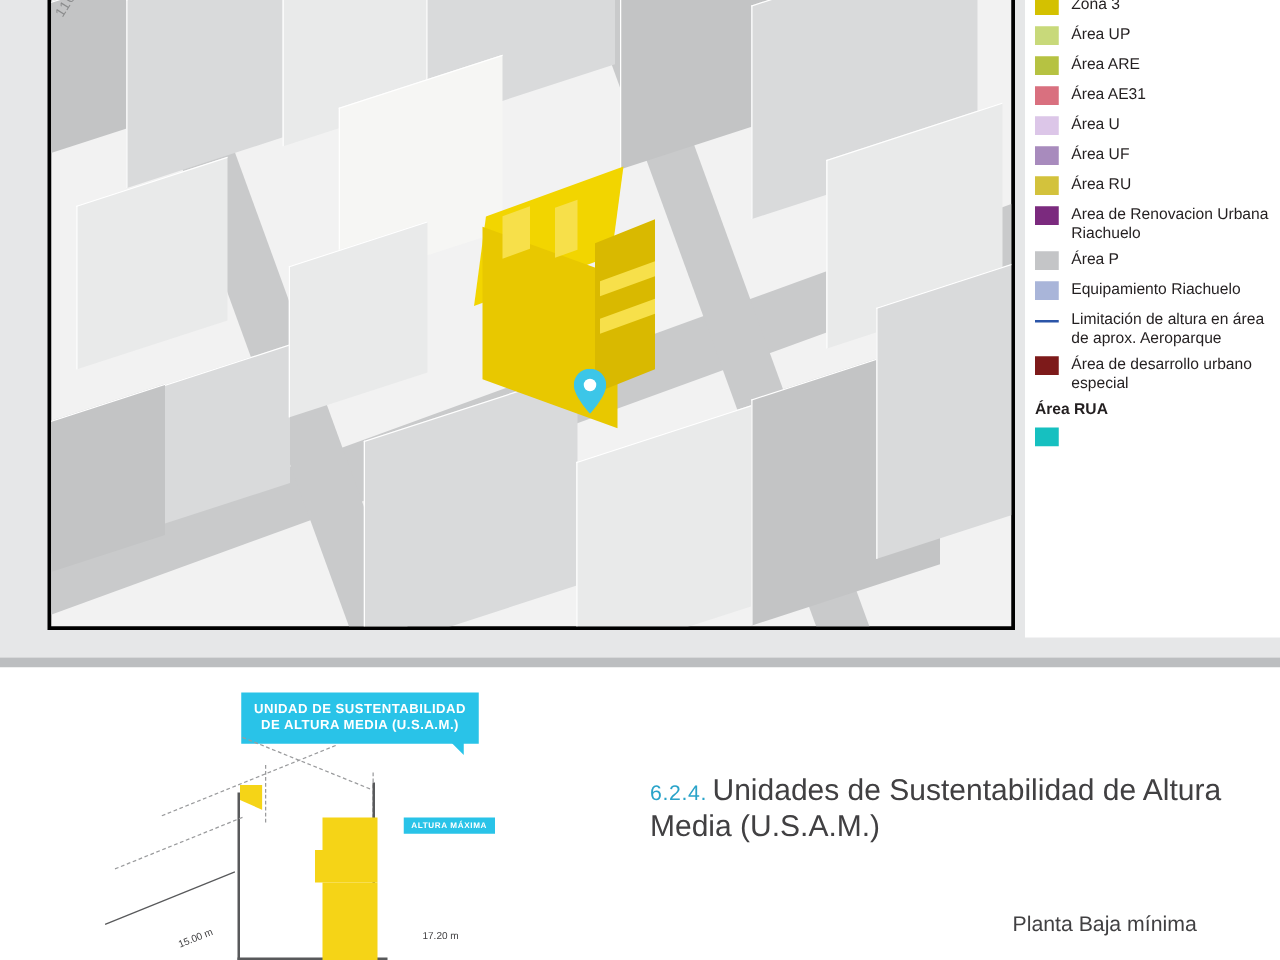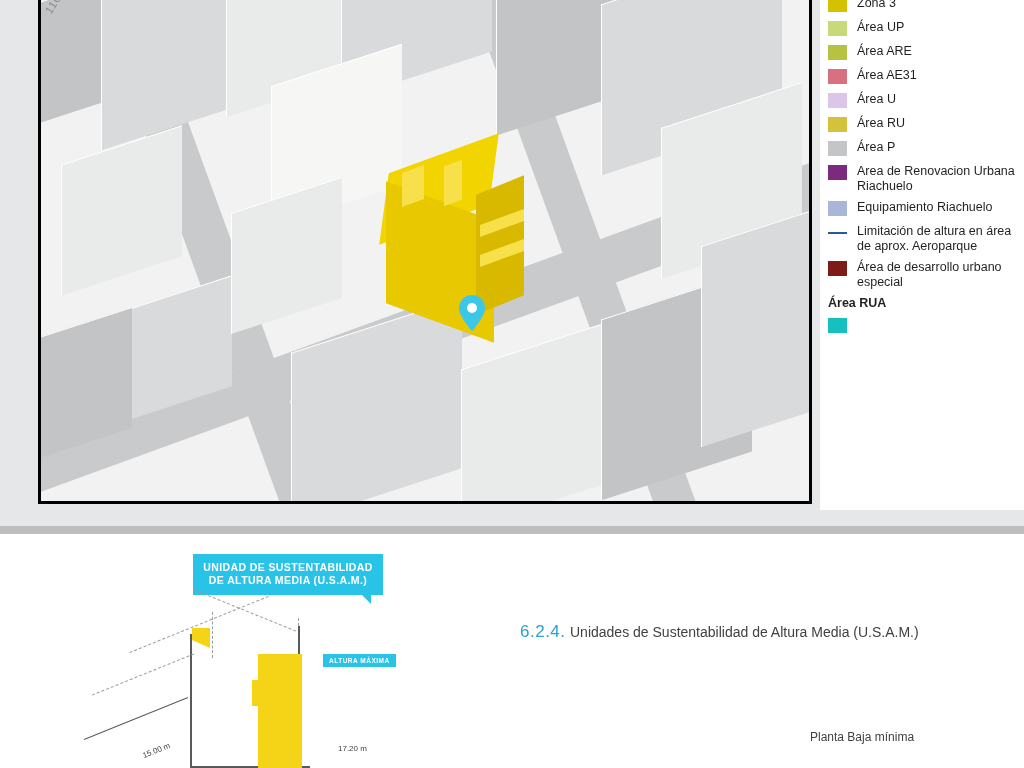--- a/index.html
+++ b/index.html
@@ -247,29 +247,29 @@
     left: 520px; top: 84px;
     width: 470px;
   }
   .sec-number {
     color: #29a3c9;
     font-size: 17px;
     letter-spacing: 0.5px;
   }
   .sec-title {
     color: #414042;
-    font-size: 14px;
+    font-size: 24px;
     line-height: 29px;
     display: inline;
   }
   .sec-sub {
     position: absolute;
     left: 810px; top: 196px;
     color: #414042;
-    font-size: 12px;
+    font-size: 17px;
     white-space: nowrap;
   }
 </style>
 </head>
 <body>
 
 <div id="root">
 
   <div class="top-panel">
 
@@ -336,30 +336,34 @@
       </div>
       <div class="legend-row">
         <span class="swatch" style="background:#d9707f;"></span>
         <span class="legend-label">Área AE31</span>
       </div>
       <div class="legend-row">
         <span class="swatch" style="background:#dcc6e8;"></span>
         <span class="legend-label">Área U</span>
       </div>
       <div class="legend-row">
+        <span class="swatch" style="background:#a88bbd;"></span>
+        <span class="legend-label">Área UF</span>
+      </div>
+      <div class="legend-row">
         <span class="swatch" style="background:#d3c23c;"></span>
         <span class="legend-label">Área RU</span>
       </div>
       <div class="legend-row">
+        <span class="swatch" style="background:#7b2a7e;"></span>
+        <span class="legend-label">Area de Renovacion Urbana Riachuelo</span>
+      </div>
+      <div class="legend-row">
         <span class="swatch" style="background:#c4c5c7;"></span>
         <span class="legend-label">Área P</span>
-      </div>
-      <div class="legend-row">
-        <span class="swatch" style="background:#7b2a7e;"></span>
-        <span class="legend-label">Area de Renovacion Urbana Riachuelo</span>
       </div>
       <div class="legend-row">
         <span class="swatch" style="background:#a9b5d9;"></span>
         <span class="legend-label">Equipamiento Riachuelo</span>
       </div>
       <div class="legend-row">
         <span class="swatch line-swatch"></span>
         <span class="legend-label">Limitación de altura en área de aprox. Aeroparque</span>
       </div>
       <div class="legend-row">

